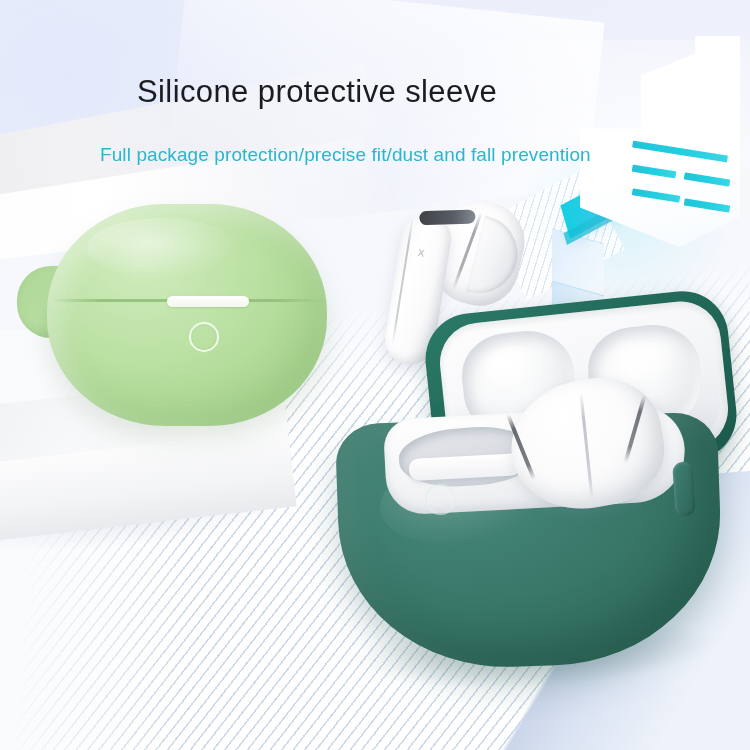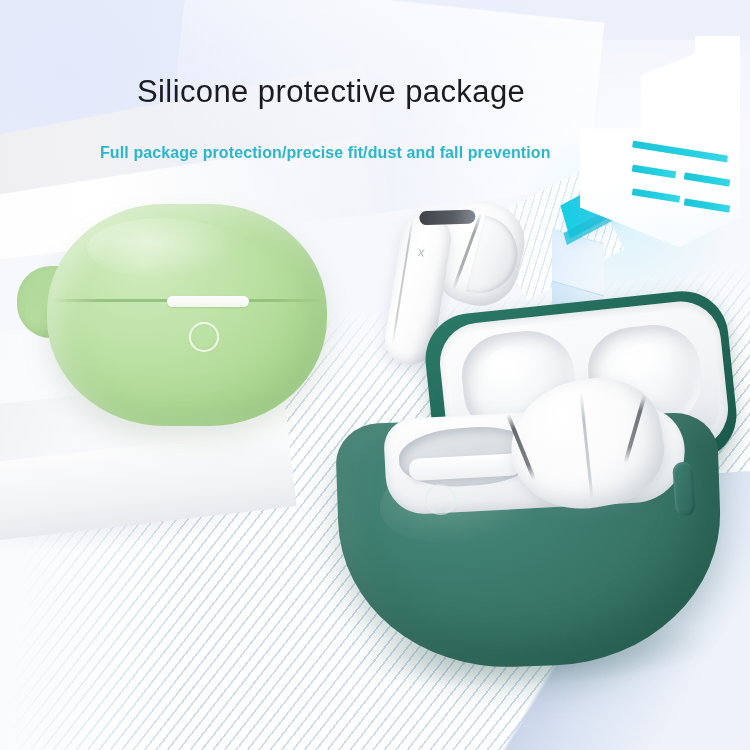--- a/index.html
+++ b/index.html
@@ -207,22 +207,22 @@
     left: 137px; top: 74px;
     font-size: 31px;
     letter-spacing: 0.4px;
     color: #1b1c20;
     font-weight: 400;
     white-space: nowrap;
   }
   .subtitle {
     position: absolute;
     left: 100px; top: 144px;
-    font-size: 16px;
-    font-weight: bold;
+    font-size: 19px;
+    font-weight: normal;
     color: #2ab6cc;
     letter-spacing: 0.1px;
     white-space: nowrap;
   }
 
   
   .case-light {
     position: absolute;
     left: 17px; top: 204px;
     width: 310px; height: 230px;
@@ -593,16 +593,16 @@
 
     <div class="cd-bud"></div>
     <div class="cd-bud-crease"></div>
     <div class="cd-bud-seam-l"></div>
     <div class="cd-bud-seam-r"></div>
 
     <div class="cd-ring"></div>
     <div class="cd-side-btn"></div>
   </div>
 
-  <div class="title">Silicone protective package</div>
+  <div class="title">Silicone protective sleeve</div>
   <div class="subtitle">Full package protection/precise fit/dust and fall prevention</div>
 
 </div>
 
 </body></html>

